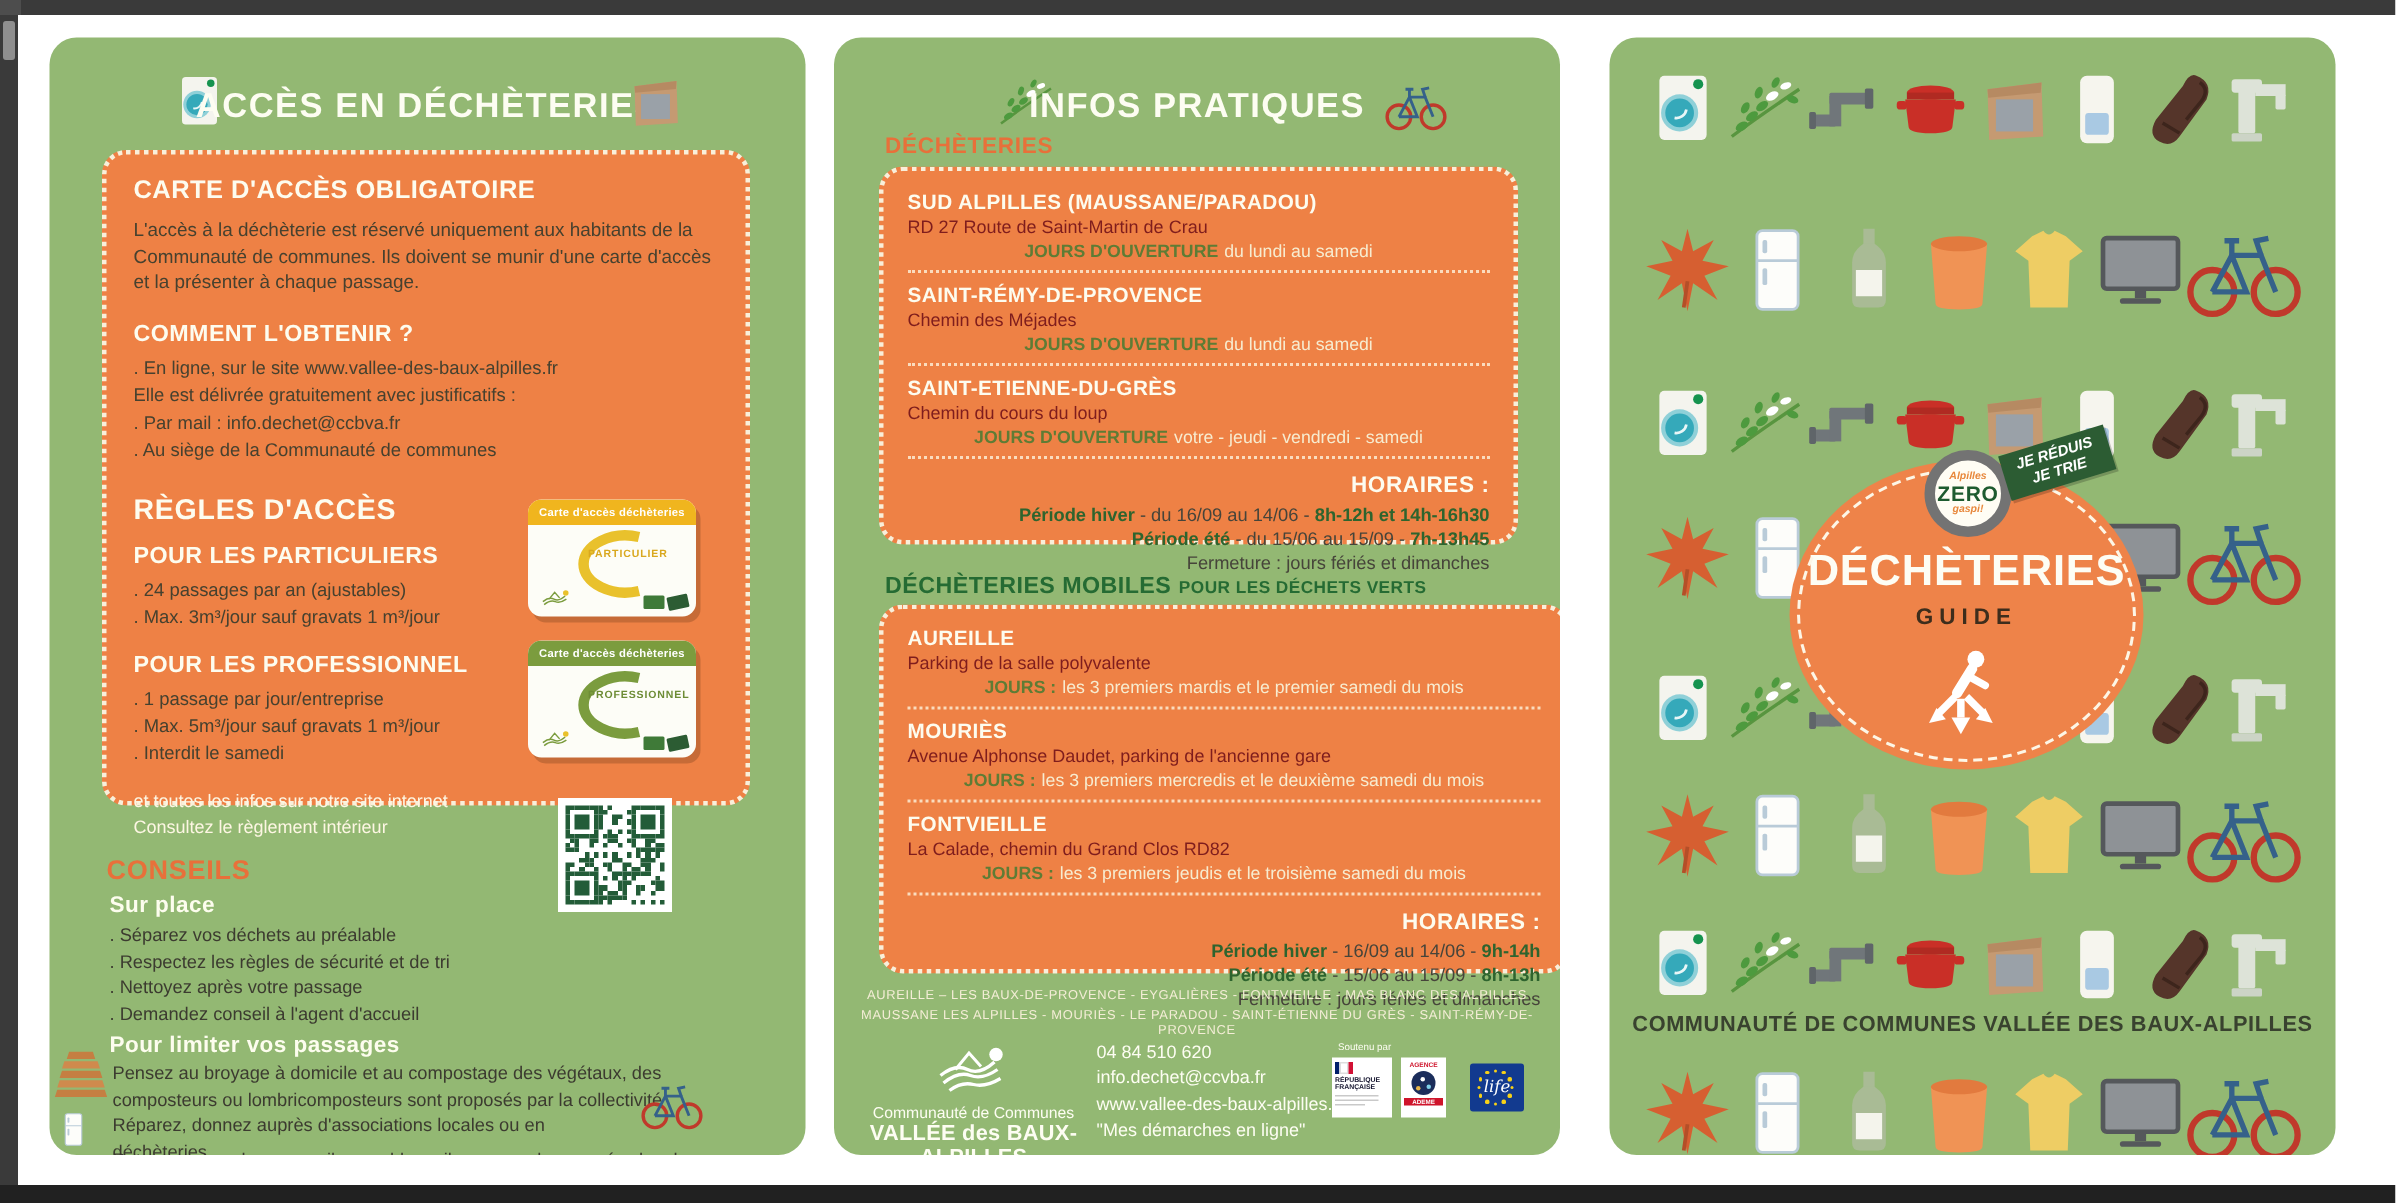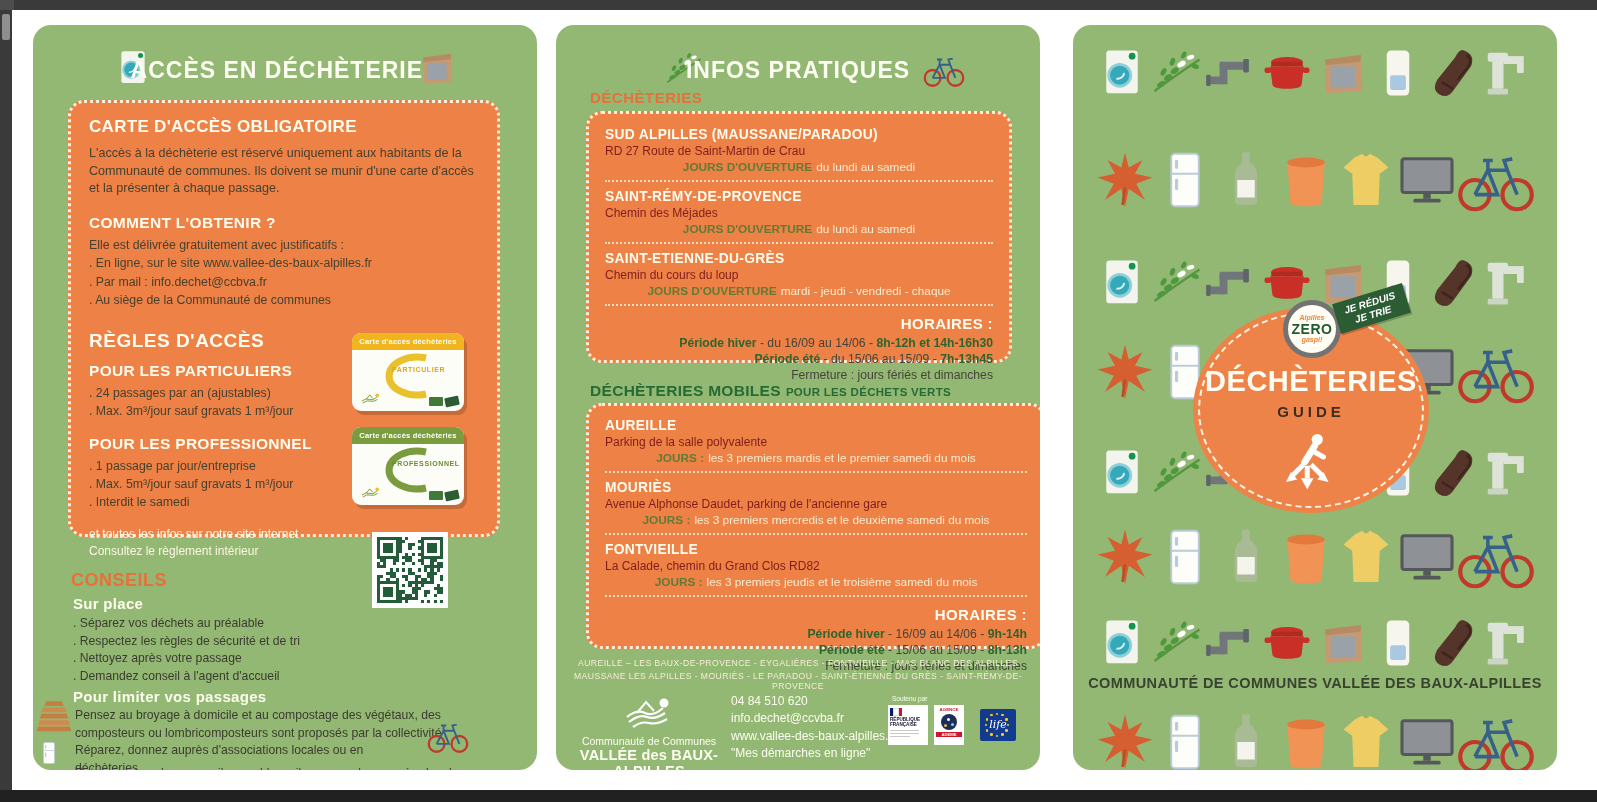--- a/index.html
+++ b/index.html
@@ -118,21 +118,21 @@
   .guide-circle{position:absolute;left:120px;top:282px;width:236px;height:206px;background:#ee8349;
     border-radius:50%;z-index:3;}
   .guide-circle:after{content:"";position:absolute;left:5px;top:5px;right:5px;bottom:5px;
     border:2.5px dashed #fdf6e6;border-radius:50%;}
   .gc-title{position:absolute;top:58px;width:100%;text-align:center;color:#fdfdf4;
     font-size:29px;font-weight:bold;letter-spacing:.5px;}
   .gc-sub{position:absolute;top:96px;width:100%;text-align:center;color:#3d2d1c;
     font-size:15px;font-weight:bold;letter-spacing:4px;}
   .gc-person{position:absolute;left:88px;top:122px;width:60px;height:66px;}
   .zg-badge{position:absolute;left:210px;top:275px;width:58px;height:58px;border-radius:50%;
-    background:#fffdf4;border:5px solid #737373;box-sizing:border-box;z-index:4;
+    background:#fffdf4;border:7px solid #737373;box-sizing:border-box;z-index:4;
     display:flex;flex-direction:column;align-items:center;justify-content:center;line-height:1.05;}
   .zg1{color:#e8883c;font-size:7px;font-weight:bold;font-style:italic;}
   .zg2{color:#1e5b2f;font-size:14px;font-weight:bold;letter-spacing:.5px;}
   .zg3{color:#e8883c;font-size:7px;font-weight:bold;font-style:italic;}
   .ribbon{position:absolute;left:262px;top:268px;background:#2c5c33;color:#fff;
     padding:4px 10px;transform:rotate(-17deg);z-index:4;text-align:center;
     font-size:10px;font-weight:bold;font-style:italic;line-height:1.15;box-shadow:1px 2px 0 rgba(0,0,0,.2);}
   .rp-caption{position:absolute;left:0;top:650px;width:100%;text-align:center;z-index:2;
     color:#39422f;font-weight:bold;font-size:14.5px;letter-spacing:.4px;}
 
@@ -273,22 +273,22 @@
     <svg class="hicon" style="left:382px;top:0;width:44px;height:42px" viewBox="0 0 48 48">
         <use href="#sym-paper-bag"></use>
       </svg>
   </div>
 
   <div class="obox" style="left:35px;top:75px;width:432px;height:437px">
     <div class="inner">
       <div class="wh1">CARTE D'ACCÈS OBLIGATOIRE</div>
       <div class="btxt" style="width:392px">L'accès à la déchèterie est réservé uniquement aux habitants de la Communauté de communes. Ils doivent se munir d'une carte d'accès et la présenter à chaque passage.</div>
       <div class="wh2">COMMENT L'OBTENIR ?</div>
+      <div class="blist">. En ligne, sur le site www.vallee-des-baux-alpilles.fr</div>
       <div class="blist">Elle est délivrée gratuitement avec justificatifs :</div>
-      <div class="blist">. En ligne, sur le site www.vallee-des-baux-alpilles.fr</div>
       <div class="blist">. Par mail : info.dechet@ccbva.fr</div>
       <div class="blist">. Au siège de la Communauté de communes</div>
       <div class="wh3">RÈGLES D'ACCÈS</div>
       <div class="wh2" style="margin-top:6px">POUR LES PARTICULIERS</div>
       <div class="blist" style="width:250px">. 24 passages par an (ajustables)</div>
       <div class="blist" style="width:260px">. Max. 3m³/jour sauf gravats 1 m³/jour</div>
       <div class="wh2" style="margin-top:14px">POUR LES PROFESSIONNEL</div>
       <div class="blist" style="width:260px">. 1 passage par jour/entreprise</div>
       <div class="blist" style="width:260px">. Max. 5m³/jour sauf gravats 1 m³/jour</div>
       <div class="blist" style="width:260px">. Interdit le samedi</div>
@@ -822,21 +822,21 @@
         <div class="days-line"><span class="days-label">JOURS D'OUVERTURE</span><span class="days-val">du lundi au samedi</span></div>
       </div>
       <div class="site">
         <div class="site-name">SAINT-RÉMY-DE-PROVENCE</div>
         <div class="site-addr">Chemin des Méjades</div>
         <div class="days-line"><span class="days-label">JOURS D'OUVERTURE</span><span class="days-val">du lundi au samedi</span></div>
       </div>
       <div class="site">
         <div class="site-name">SAINT-ETIENNE-DU-GRÈS</div>
         <div class="site-addr">Chemin du cours du loup</div>
-        <div class="days-line"><span class="days-label">JOURS D'OUVERTURE</span><span class="days-val">mardi - jeudi - vendredi - chaque</span></div>
+        <div class="days-line"><span class="days-label">JOURS D'OUVERTURE</span><span class="days-val">votre - jeudi - vendredi - samedi</span></div>
       </div>
       <div class="site">
         <div class="hor-title">HORAIRES :</div>
         <div class="hor-line"><span class="hor-label">Période hiver</span> <span class="hor-mid">- du 16/09 au 14/06 -</span> <span class="hor-time">8h-12h et 14h-16h30</span></div>
         <div class="hor-line"><span class="hor-label">Période été</span> <span class="hor-mid">- du 15/06 au 15/09 -</span> <span class="hor-time">7h-13h45</span></div>
         <div class="hor-close">Fermeture : jours fériés et dimanches</div>
       </div>
     </div>
   </div>
 

